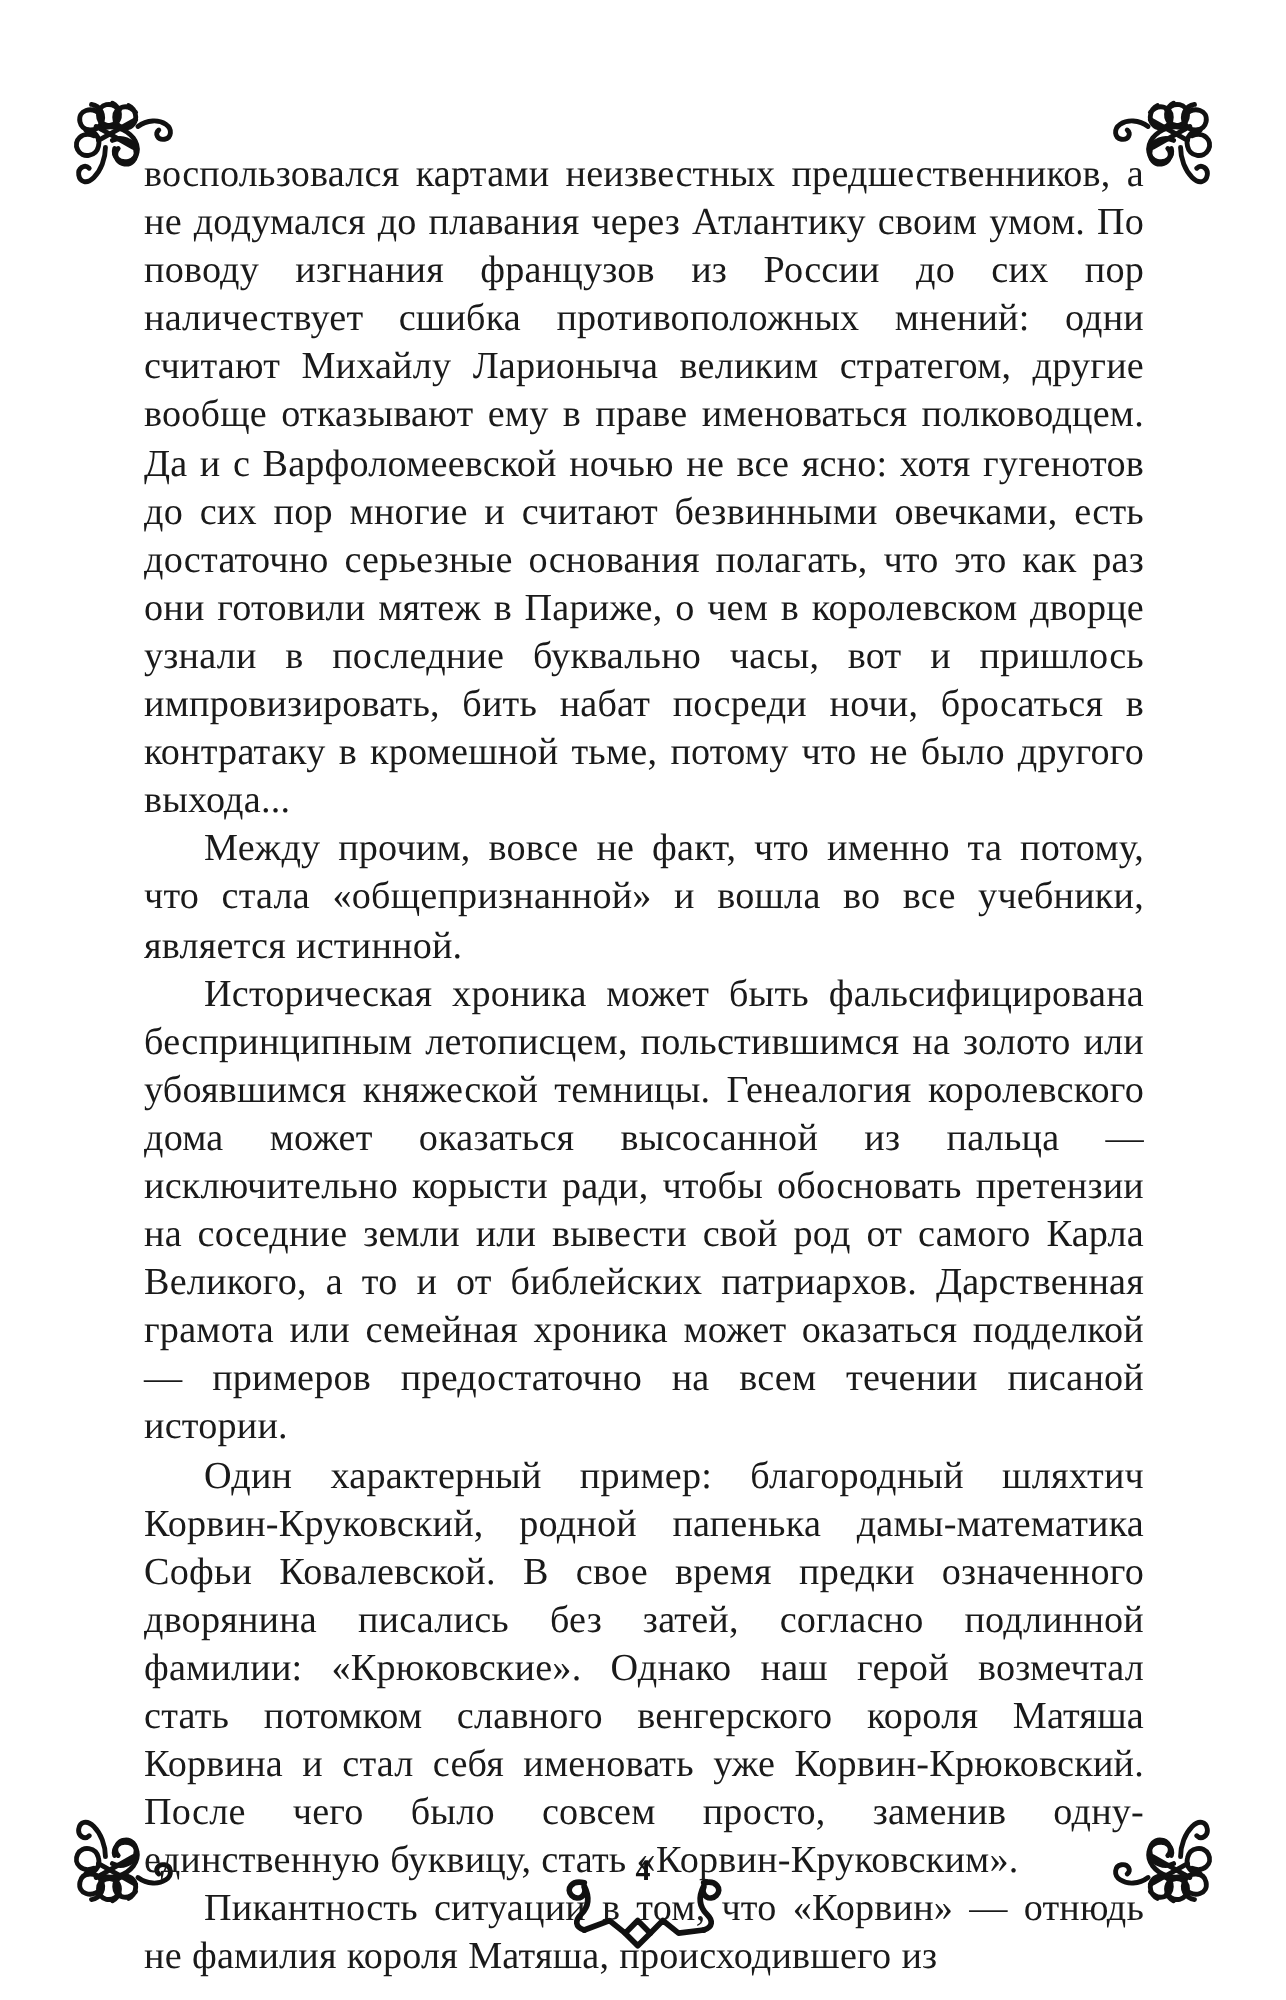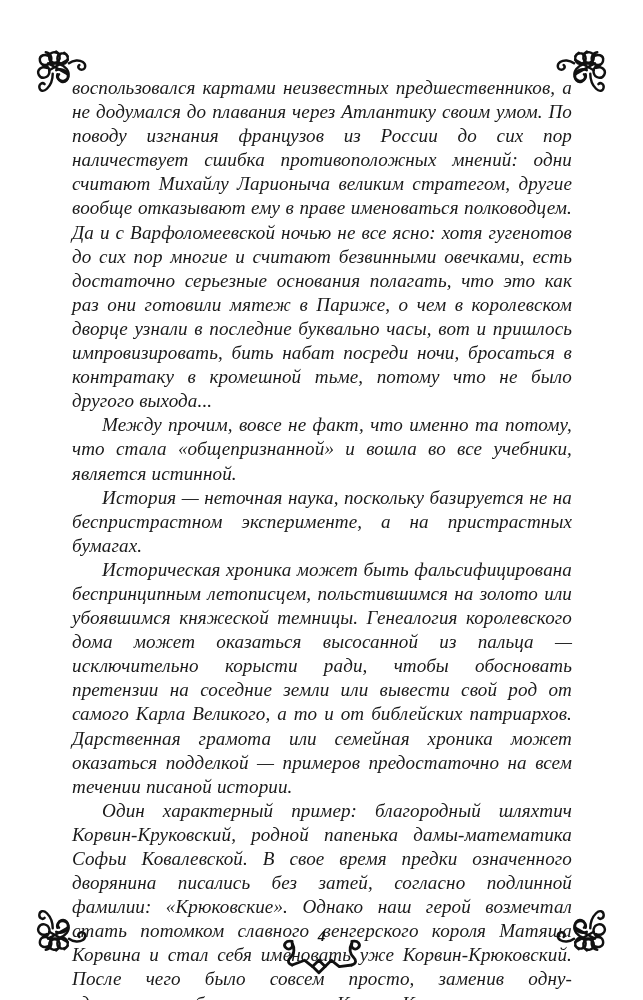--- a/index.html
+++ b/index.html
@@ -16,21 +16,20 @@
     overflow: hidden;
     position: relative;
   }
 
   .page {
     position: absolute;
     inset: 0;
     width: 643px;
     height: 704px;
     background: #ffffff;
-    font-style: italic;
   }
 
   
   .ornament {
     position: absolute;
     width: 58px;
     height: 58px;
     color: #111;
     pointer-events: none;
   }
@@ -166,21 +165,20 @@
       <path d="M34 46 C34 56 30 66 24 72 C18 78 12 76 11 70 C10 64 16 60 20 64"></path>
       <path d="M62 28 C70 22 80 22 86 26 C92 30 91 38 85 39 C79 40 76 34 80 31"></path>
       <path d="M28 40 L60 22"></path>
       <path d="M26 28 L58 46"></path>
     </svg>
   </div>
 
   <div class="textblock">
     <p class="para first">воспользовался картами неизвестных предшественников, а не додумался до плавания через Атлантику своим умом. По поводу изгнания французов из России до сих пор наличествует сшибка противоположных мнений: одни считают Михайлу Ларионыча великим стратегом, другие вообще отказывают ему в праве именоваться полководцем. Да и с Варфоломеевской ночью не все ясно: хотя гугенотов до сих пор многие и считают безвинными овечками, есть достаточно серьезные основания полагать, что это как раз они готовили мятеж в Париже, о чем в королевском дворце узнали в последние буквально часы, вот и пришлось импровизировать, бить набат посреди ночи, бросаться в контратаку в кромешной тьме, потому что не было другого выхода...</p>
     <p class="para">Между прочим, вовсе не факт, что именно та потому, что стала «общепризнанной» и вошла во все учебники, является истинной.</p>
-    <p class="para">История — неточная наука, поскольку базируется не на беспристрастном эксперименте, а на пристрастных бумагах.</p>
     <p class="para">Историческая хроника может быть фальсифицирована беспринципным летописцем, польстившимся на золото или убоявшимся княжеской темницы. Генеалогия королевского дома может оказаться высосанной из пальца — исключительно корысти ради, чтобы обосновать претензии на соседние земли или вывести свой род от самого Карла Великого, а то и от библейских патриархов. Дарственная грамота или семейная хроника может оказаться подделкой — примеров предостаточно на всем течении писаной истории.</p>
     <p class="para">Один характерный пример: благородный шляхтич Корвин-Круковский, родной папенька дамы-математика Софьи Ковалевской. В свое время предки означенного дворянина писались без затей, согласно подлинной фамилии: «Крюковские». Однако наш герой возмечтал стать потомком славного венгерского короля Матяша Корвина и стал себя именовать уже Корвин-Крюковский. После чего было совсем просто, заменив одну-единственную буквицу, стать «Корвин-Круковским».</p>
     <p class="para">Пикантность ситуации в том, что «Корвин» — отнюдь не фамилия короля Матяша, происходившего из</p>
   </div>
 
   <div class="footer">
     <div class="folio-wrap">
       <div class="folio-flourish">
         <svg viewBox="0 0 120 56" fill="none" stroke="currentColor" stroke-width="3.6" stroke-linecap="round" stroke-linejoin="round">
           <path d="M22 12 C14 10 10 16 14 20 C18 24 24 20 22 15"></path>

